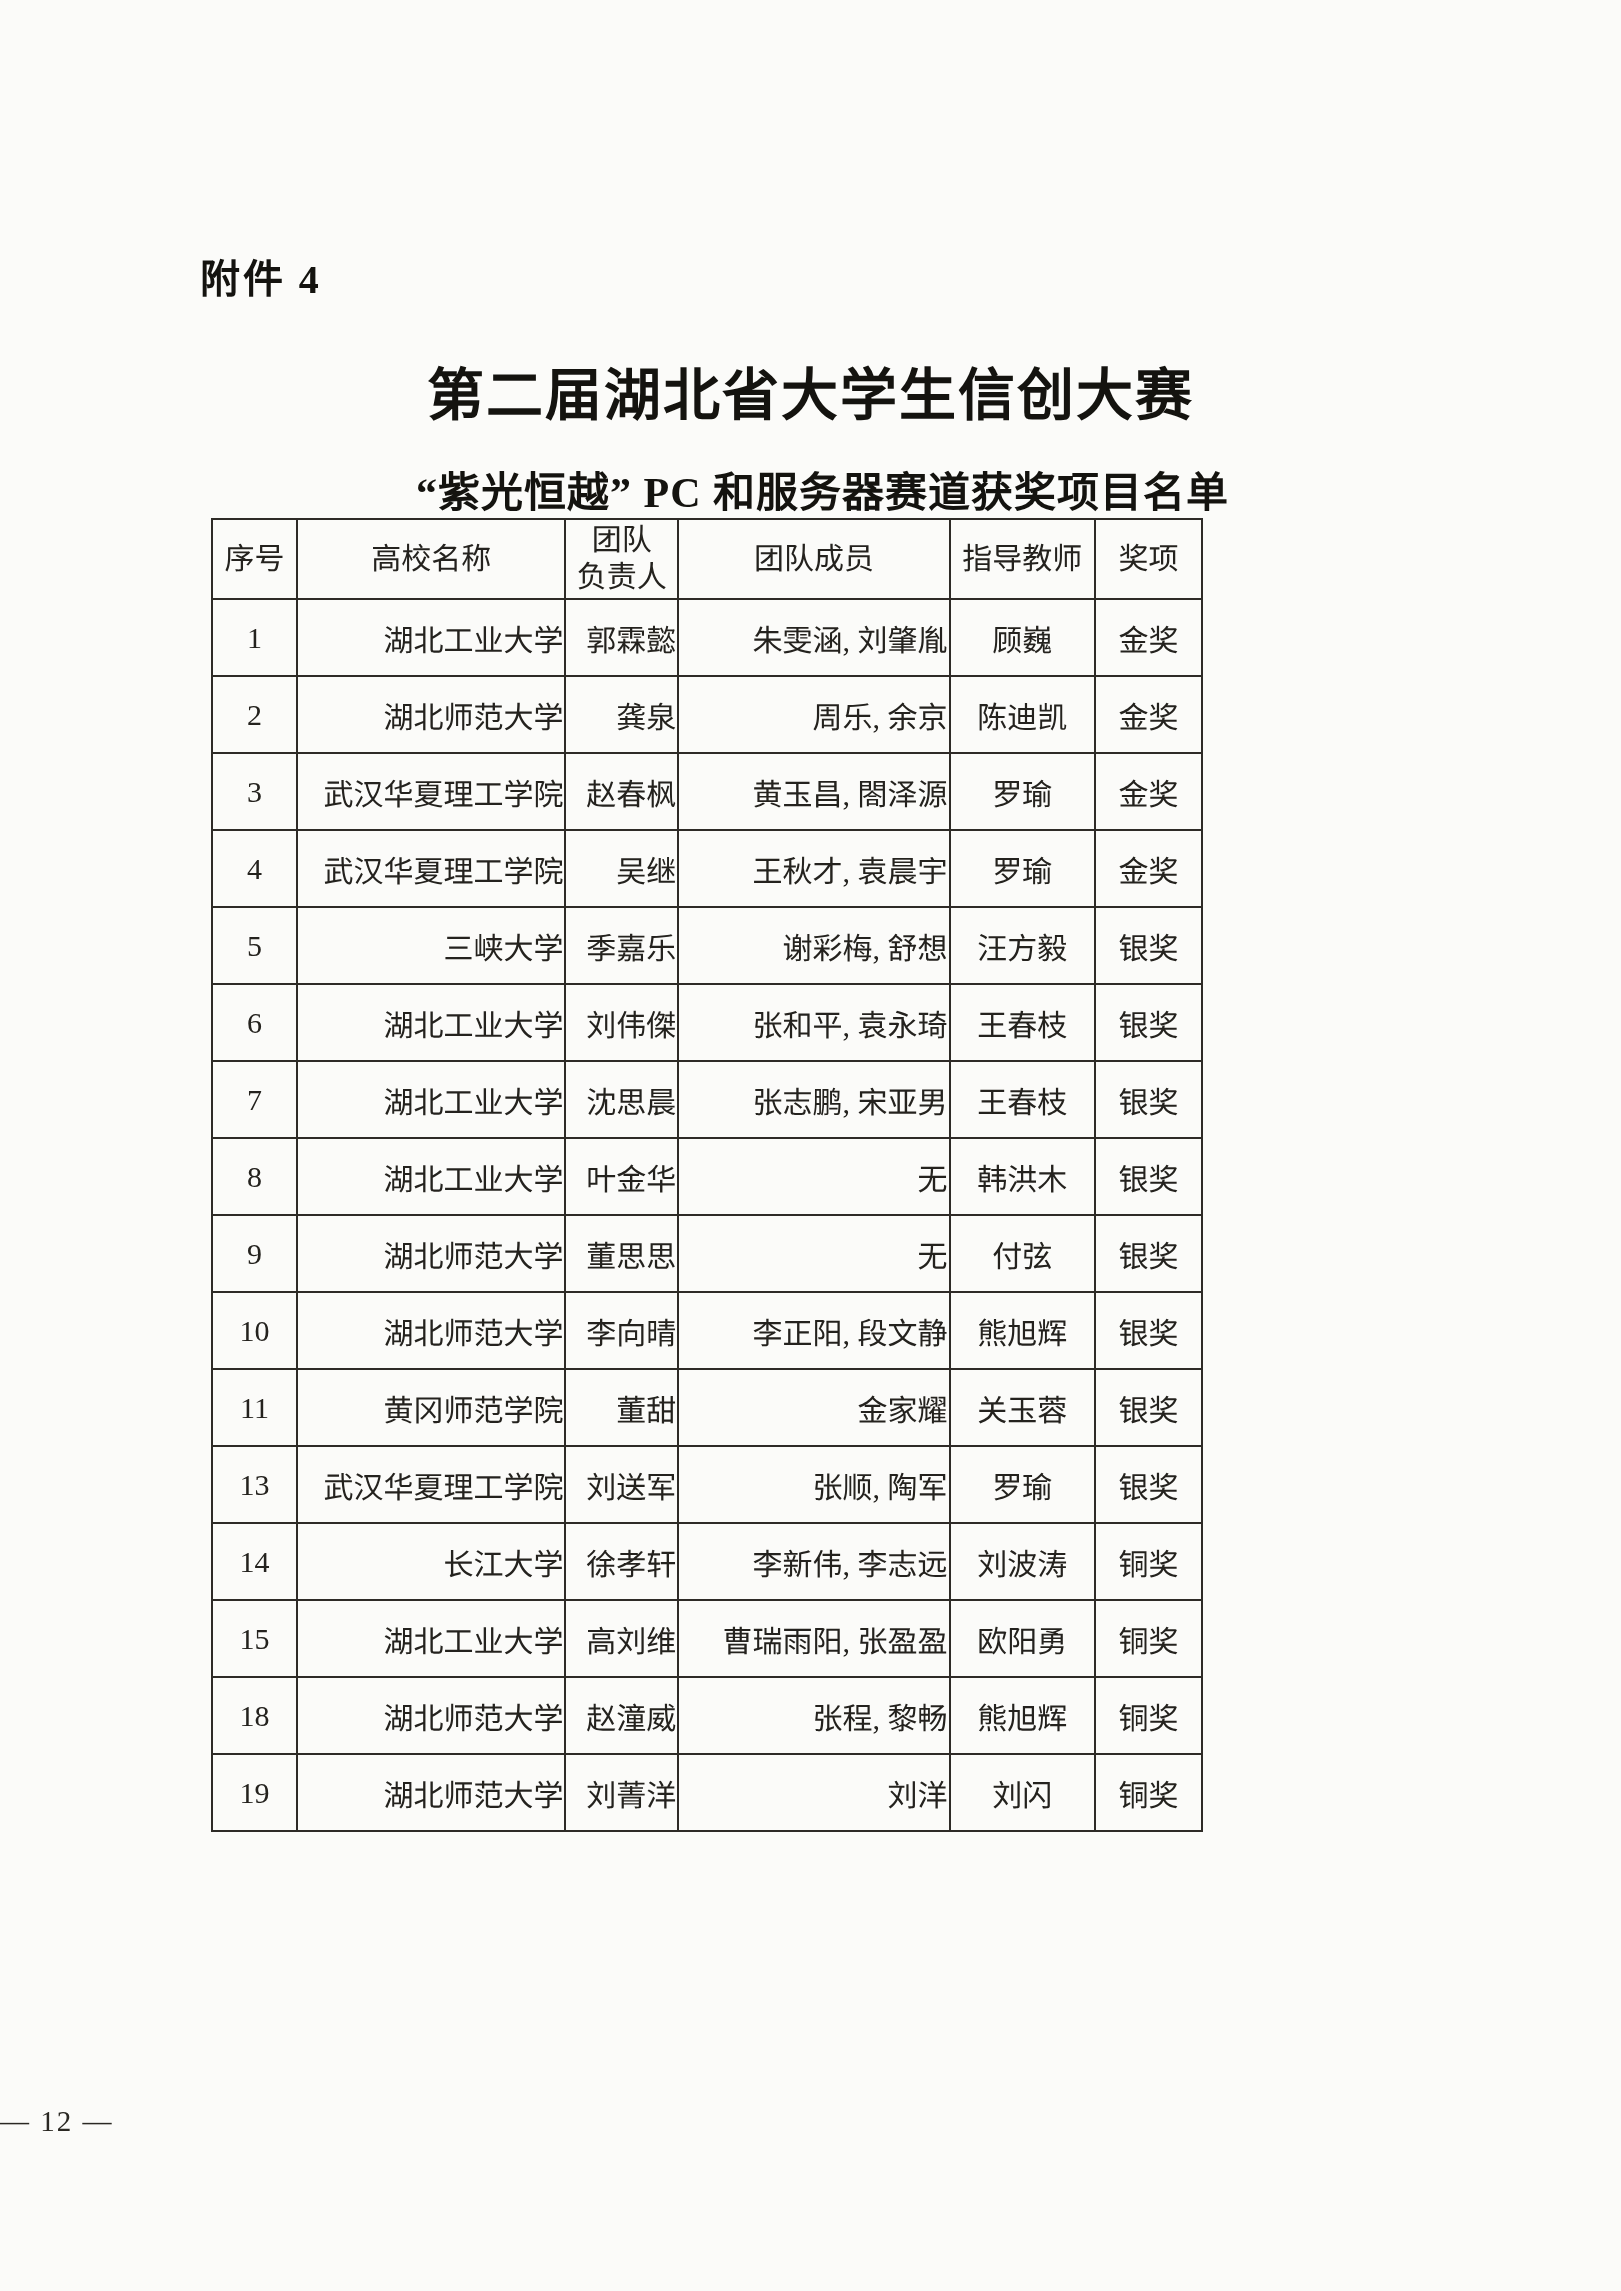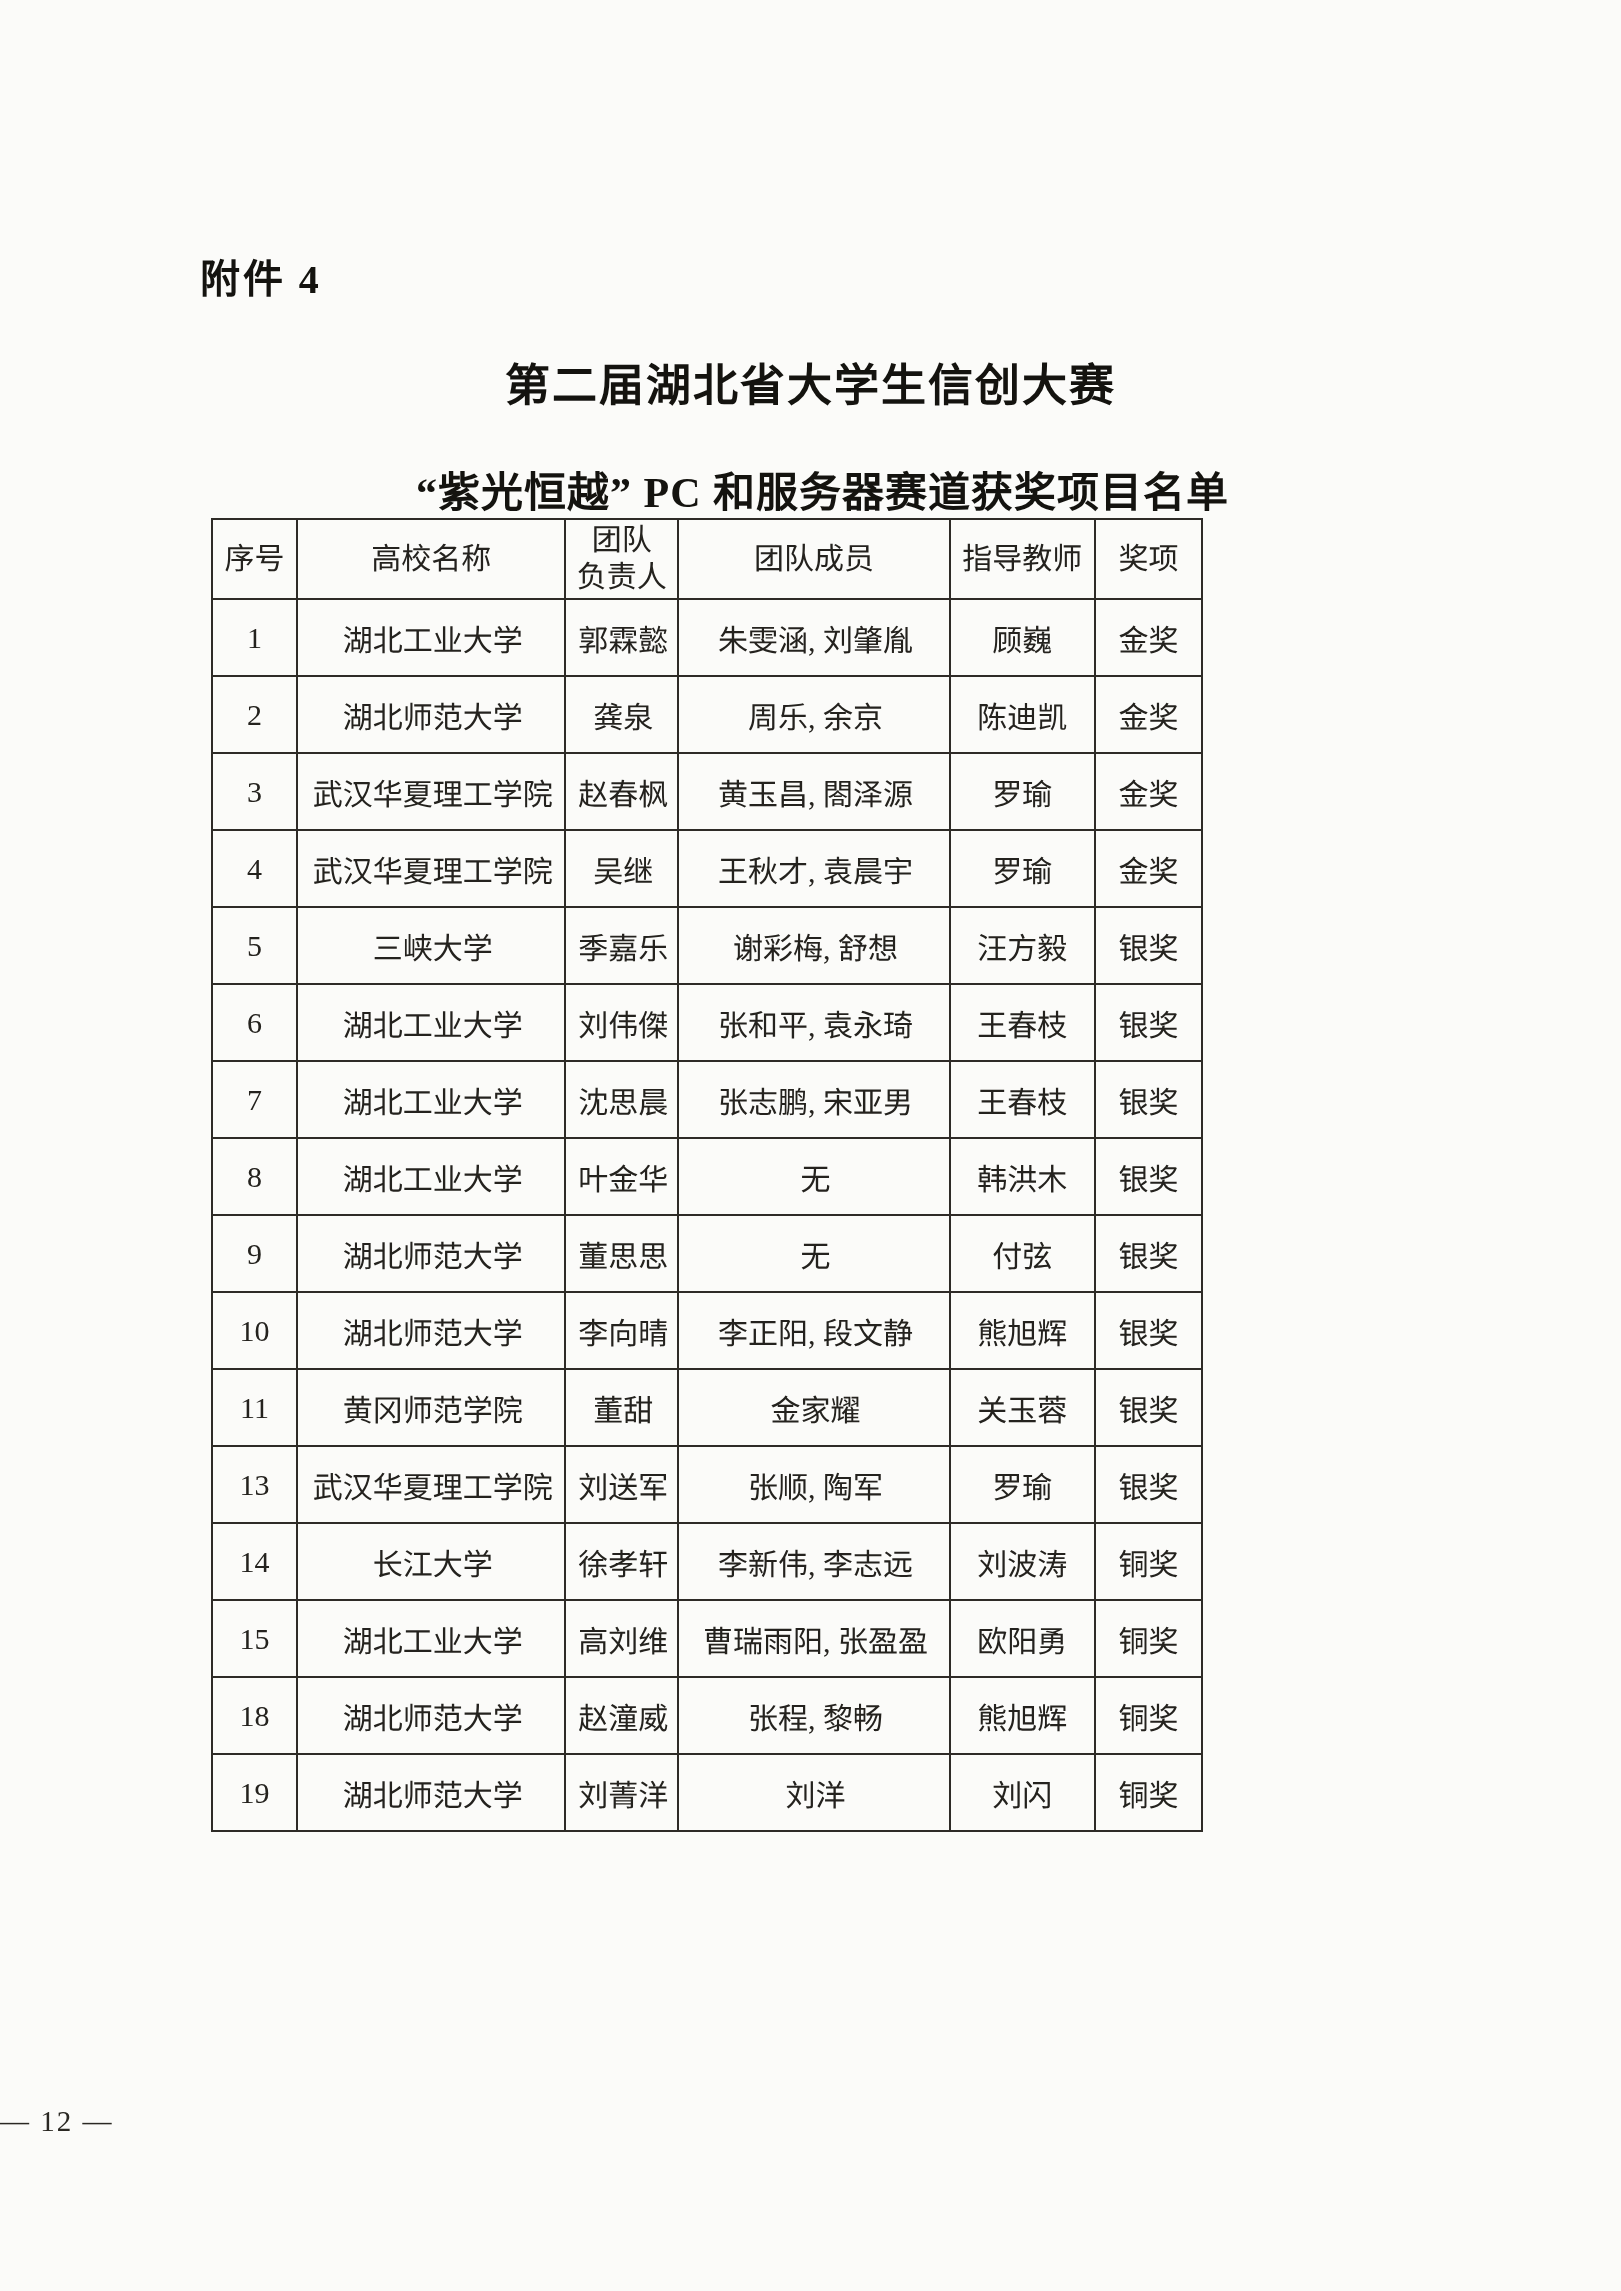--- a/index.html
+++ b/index.html
@@ -27,21 +27,21 @@
     font-weight: 700;
     letter-spacing: 2.9px;
     color: #14130f;
   }
   .title-line1 {
     position: absolute;
     top: 349px;
     left: 0;
     width: 100%;
     text-align: center;
-    font-size: 45px;
+    font-size: 57px;
     font-weight: 700;
     letter-spacing: 2px;
     margin: 0;
     color: #14130f;
   }
   .title-line2 {
     position: absolute;
     top: 446px;
     left: 0;
     width: 100%;
@@ -76,21 +76,21 @@
     text-align: center;
     white-space: pre-line;
     line-height: 1.22;
     border-bottom: 2.9px solid #2e2b27;
     font-weight: 400;
   }
   table.awards tbody td {
     height: 73px;
   }
   td.center { text-align: center; }
-  td.left   { text-align: center; padding-left: 4px; }
+  td.left   { text-align: right; padding-left: 4px; }
   .page-number {
     position: absolute;
     top: 2105px;
     left: 0;
     width: 100%;
     font-size: 29px;
     letter-spacing: 2px;
     color: #2a2823;
   }
 </style>

